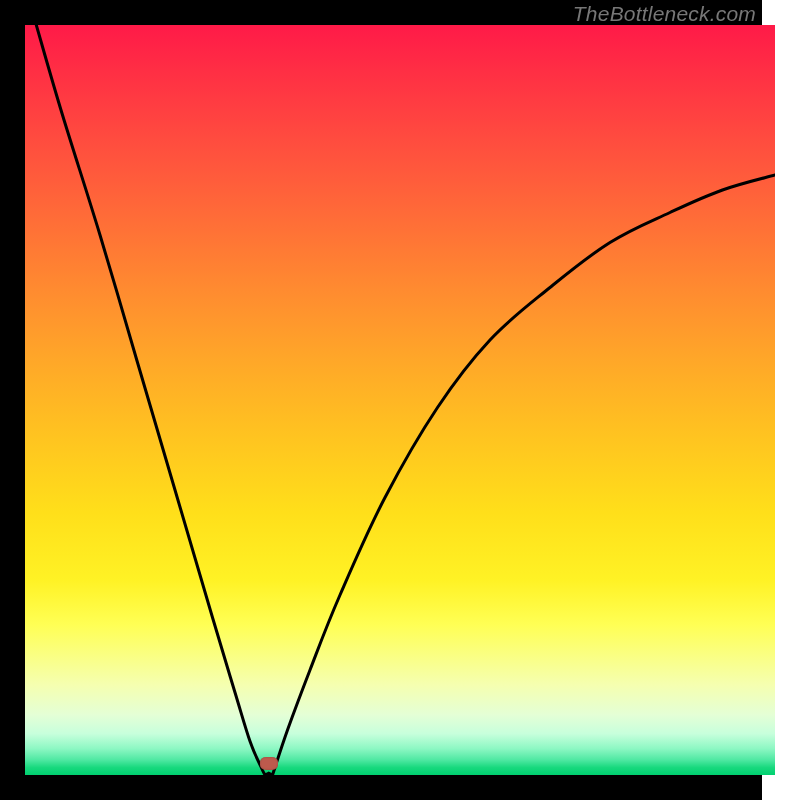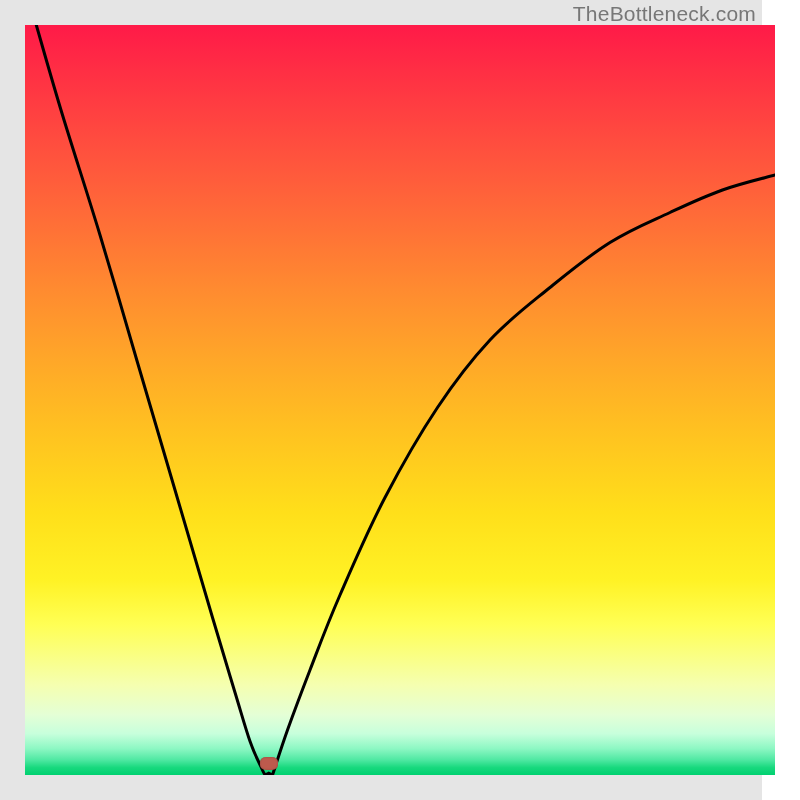--- a/index.html
+++ b/index.html
@@ -1,21 +1,22 @@
 <!DOCTYPE html>
 <html><head>
 <meta charset="utf-8">
 <style>
   * { margin: 0; padding: 0; box-sizing: border-box; }
   html, body { width: 800px; height: 800px; overflow: hidden; }
   .chart-container {
     width: 762px;
     height: 800px;
-    background: #e5e5e5;
+    background: #000000;
     position: relative;
+    font-style: italic;
   }
   .plot-area {
     position: absolute;
     left: 25px;
     top: 25px;
     width: 750px;
     height: 750px;
     
   }
   .gradient-bg {

